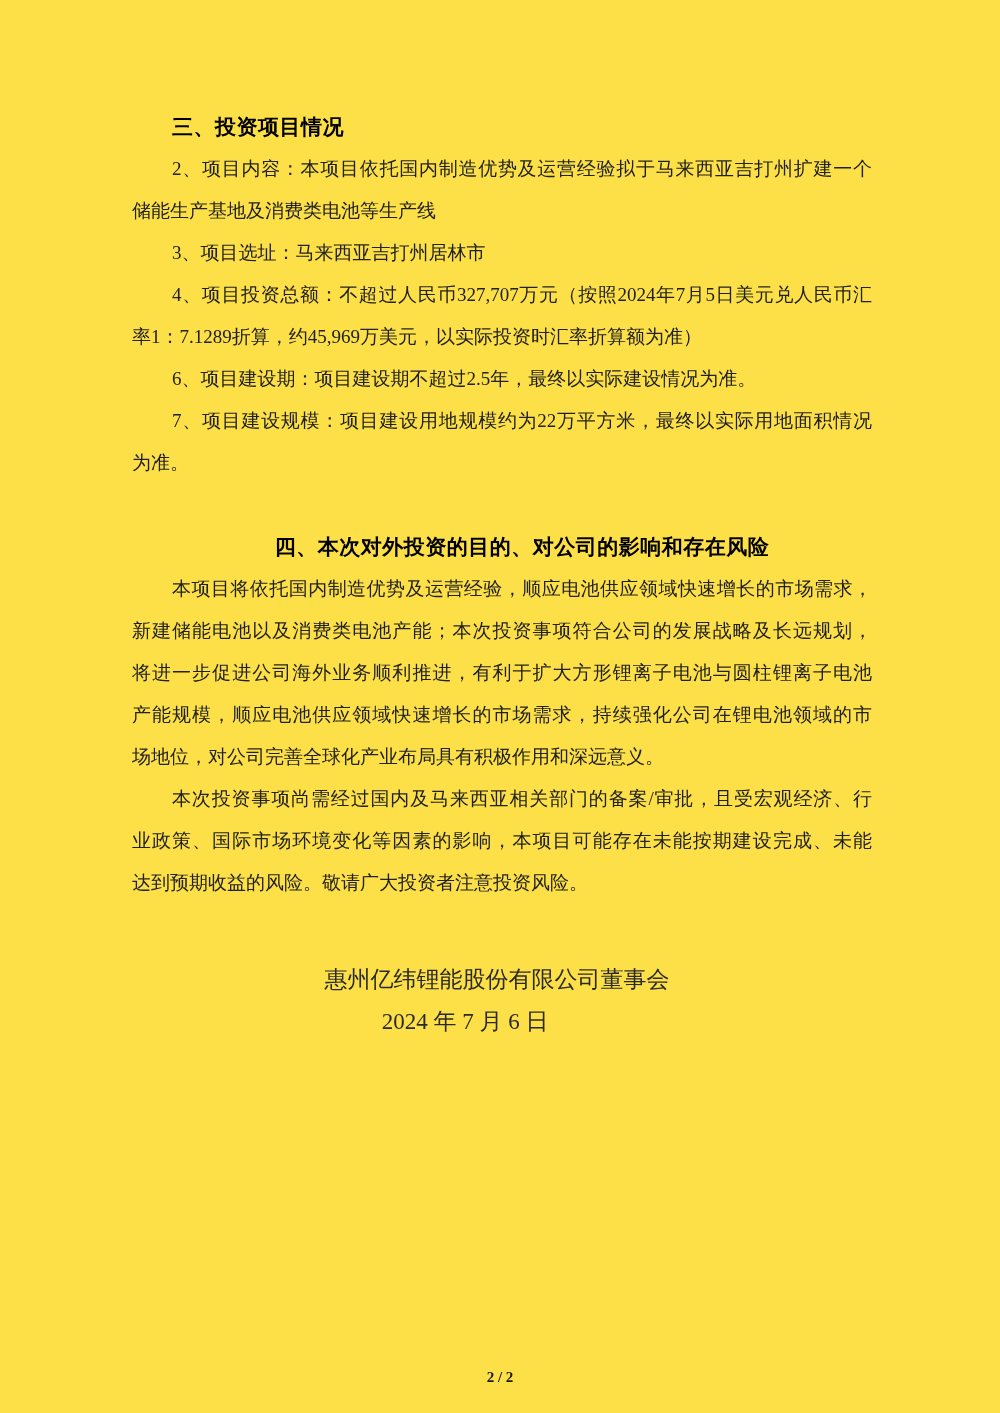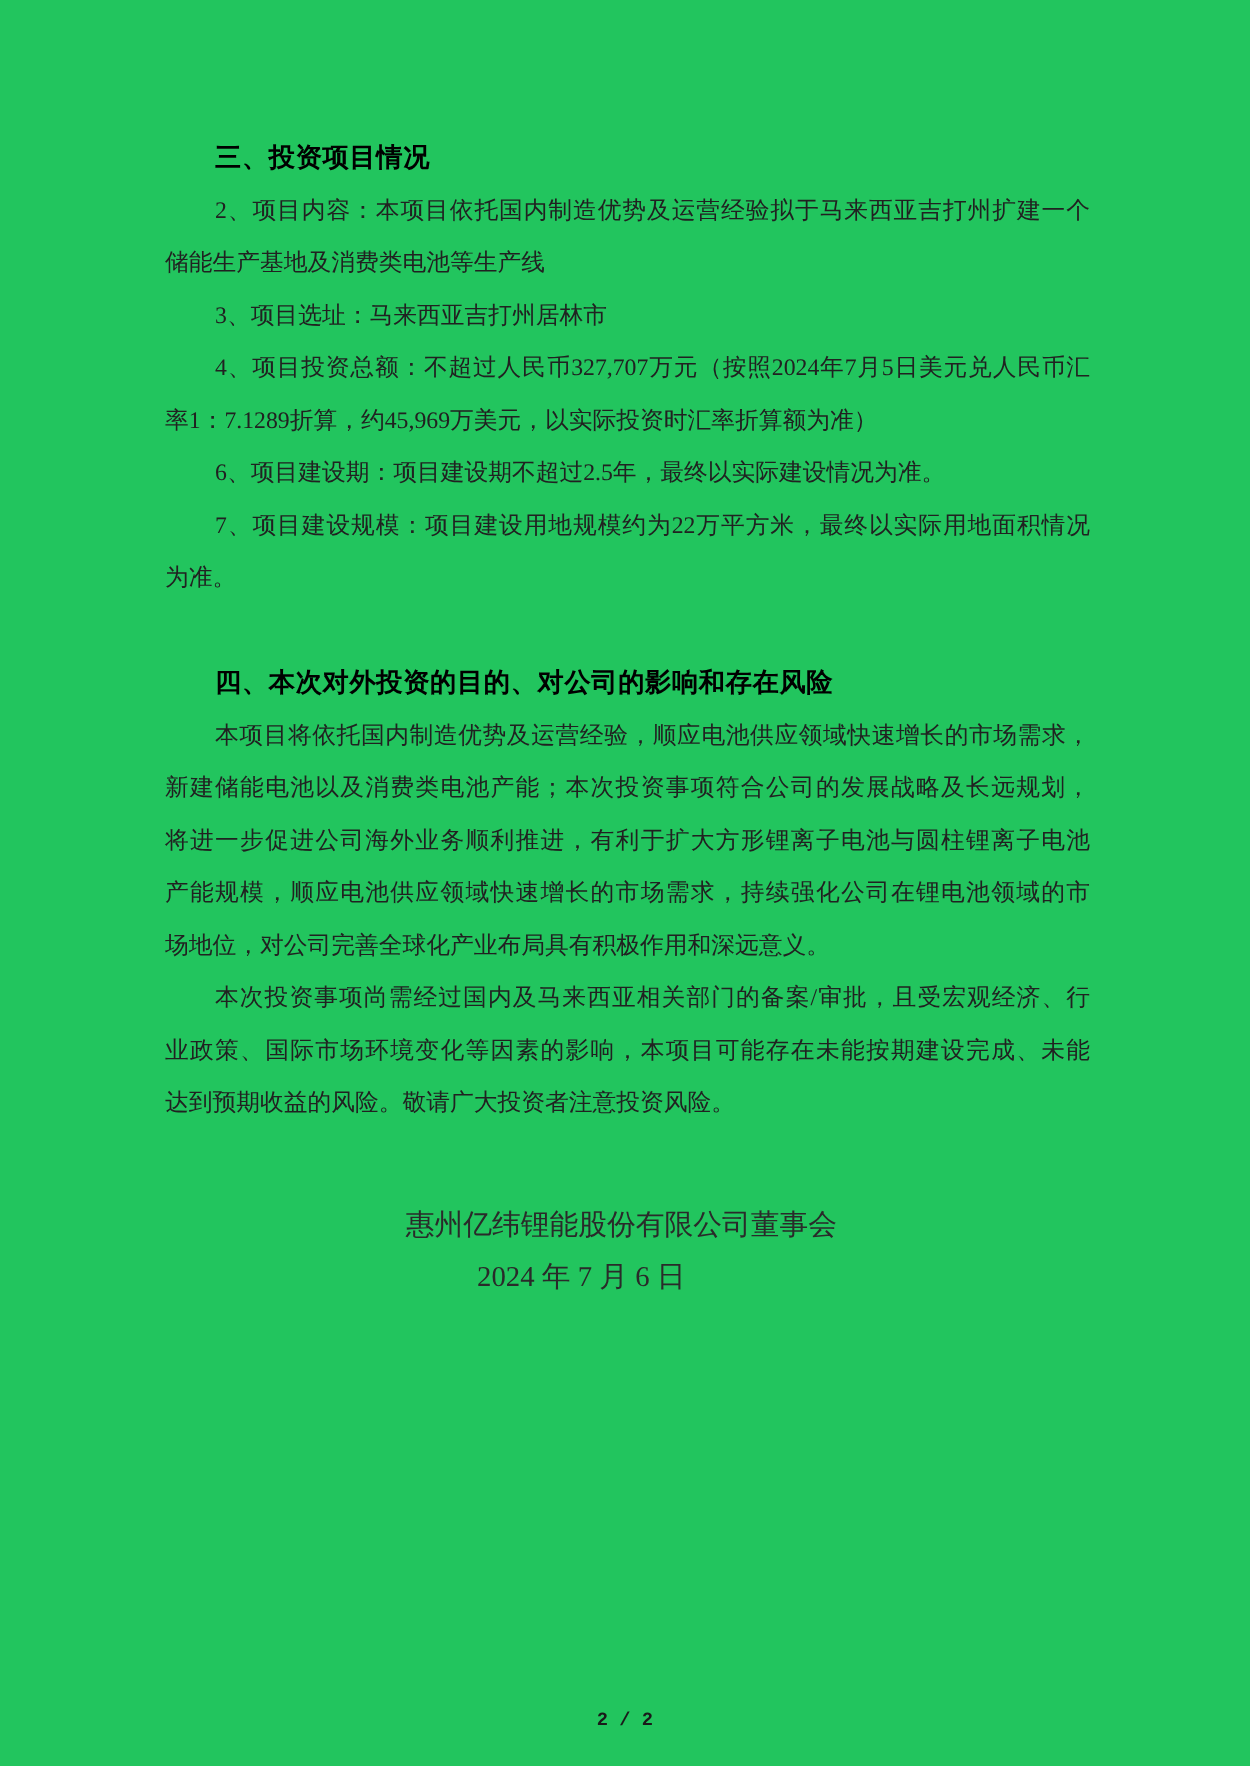--- a/index.html
+++ b/index.html
@@ -5,21 +5,21 @@
   html, body {
     margin: 0;
     padding: 0;
     background: #ffffff;
     font-family: "Liberation Serif", "DejaVu Serif", serif;
   }
   .page {
     position: relative;
     width: 1000px;
     height: 1413px;
-    background: #22c55e;
+    background: #fde047;
     overflow: hidden;
   }
   .content {
     position: absolute;
     left: 132px;
     top: 106px;
     width: 740px;
   }
   .doc-line {
     height: 42px;
@@ -40,20 +40,21 @@
   }
   .doc-line.heading {
     font-weight: 700;
     font-size: 21px;
     color: #000000;
     font-family: "Liberation Sans", "DejaVu Sans", sans-serif;
     letter-spacing: 0.5px;
   }
   .doc-line.gap-before {
     margin-top: 42px;
+    text-align: center;
   }
   .signature {
     margin-top: 55px;
   }
   .sig-line {
     height: 42px;
     line-height: 42px;
     font-size: 23px;
     color: #2a2a2a;
     text-align: center;
@@ -65,21 +66,21 @@
     position: absolute;
     left: 0;
     top: 1367px;
     width: 100%;
     height: 20px;
     line-height: 20px;
     text-align: center;
     font-size: 15px;
     font-weight: 700;
     color: #1a1a1a;
-    font-family: Liberation Mono, monospace;
+    font-family: Liberation Serif, serif;
   }
 </style>
 </head>
 <body>
 
 <div class="page">
   <div class="content">
     <div>
         <div class="doc-line heading indent">三、投资项目情况</div>
         <div class="doc-line indent fill">2、项目内容：本项目依托国内制造优势及运营经验拟于马来西亚吉打州扩建一个</div>

